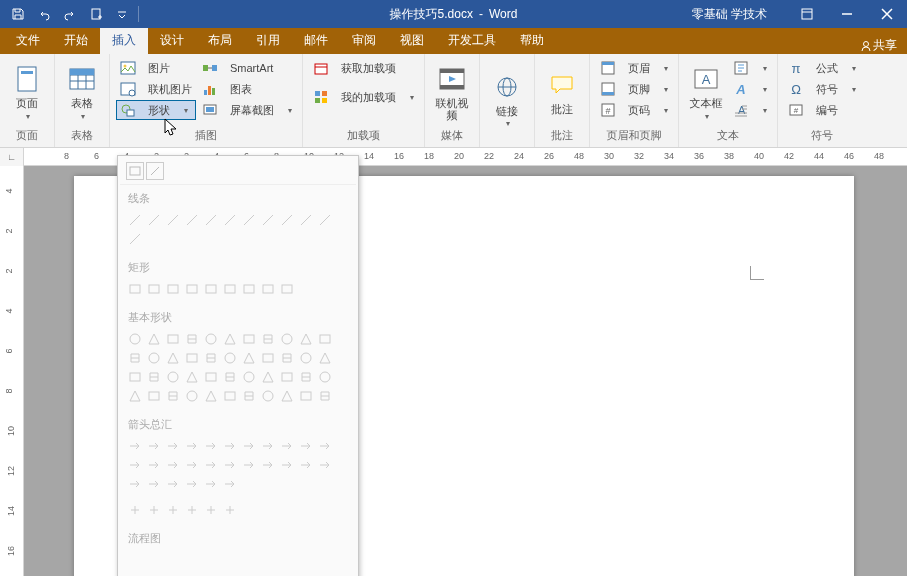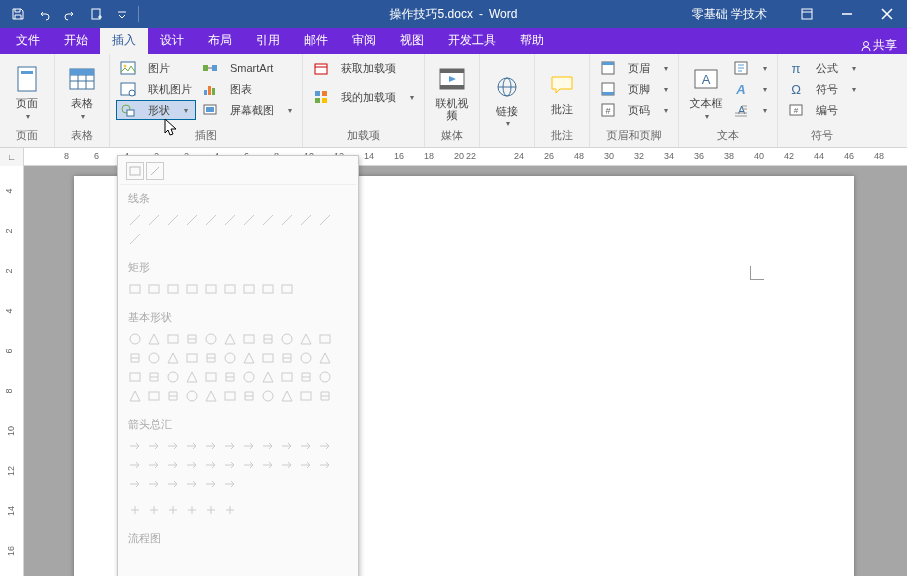--- a/index.html
+++ b/index.html
@@ -9,21 +9,21 @@
 .titlebar { height: 28px; background: #2b579a; color: #fff; display: flex; align-items: center; position: relative; }
 .qat { display: flex; align-items: center; padding-left: 6px; gap: 2px; }
 .qat-btn { width: 24px; height: 24px; display: flex; align-items: center; justify-content: center; color: #fff; cursor: pointer; }
 .qat-sep { width: 1px; height: 16px; background: rgba(255,255,255,0.3); margin: 0 2px; }
 .title-center { position: absolute; left: 50%; transform: translateX(-50%); display: flex; align-items: center; gap: 6px; font-size: 12px; }
 .title-right { position: absolute; right: 0; display: flex; align-items: center; }
 .title-right span { margin-right: 20px; }
 .win-btn { width: 40px; height: 28px; display: flex; align-items: center; justify-content: center; cursor: pointer; }
 
 
-.tabs { height: 26px; background: #6d28d9; display: flex; align-items: flex-end; color: #fff; padding-left: 4px; }
+.tabs { height: 26px; background: #a16207; display: flex; align-items: flex-end; color: #fff; padding-left: 4px; }
 .tab { padding: 5px 12px; font-size: 12px; cursor: pointer; }
 .tab.active { background: #f3f3f3; color: #2b579a; }
 .tabs-right { margin-left: auto; display: flex; align-items: center; padding-right: 10px; gap: 0; }
 .tell-me { display: flex; align-items: center; gap: 4px; color: #cfd9ea; margin-left: 16px; }
 
 
 .ribbon { height: 94px; background: #f3f3f3; border-bottom: 1px solid #d4d4d4; display: flex; }
 .group { border-right: 1px solid #e1e1e1; padding: 4px 6px 0; display: flex; flex-direction: column; justify-content: space-between; }
 .group-body { display: flex; gap: 2px; flex: 1; }
 .group-label { text-align: center; font-size: 11px; color: #666; padding: 2px 0 4px; }
@@ -452,21 +452,21 @@
       <span class="tick" style="left: 160px;">2</span>
       <span class="tick" style="left: 190px;">4</span>
       <span class="tick" style="left: 220px;">6</span>
       <span class="tick" style="left: 250px;">8</span>
       <span class="tick" style="left: 280px;">10</span>
       <span class="tick" style="left: 310px;">12</span>
       <span class="tick" style="left: 340px;">14</span>
       <span class="tick" style="left: 370px;">16</span>
       <span class="tick" style="left: 400px;">18</span>
       <span class="tick" style="left: 430px;">20</span>
-      <span class="tick" style="left: 442px;">22</span>
+      <span class="tick" style="left: 460px;">22</span>
       <span class="tick" style="left: 490px;">24</span>
       <span class="tick" style="left: 520px;">26</span>
       <span class="tick" style="left: 550px;">48</span>
       <span class="tick" style="left: 580px;">30</span>
       <span class="tick" style="left: 610px;">32</span>
       <span class="tick" style="left: 640px;">34</span>
       <span class="tick" style="left: 670px;">36</span>
       <span class="tick" style="left: 700px;">38</span>
       <span class="tick" style="left: 730px;">40</span>
       <span class="tick" style="left: 760px;">42</span>

